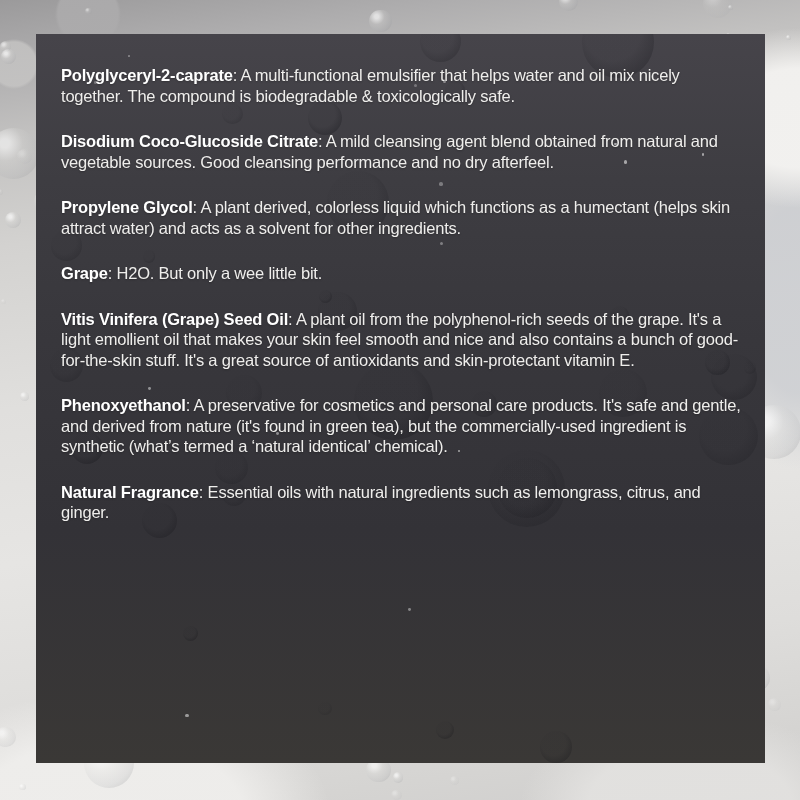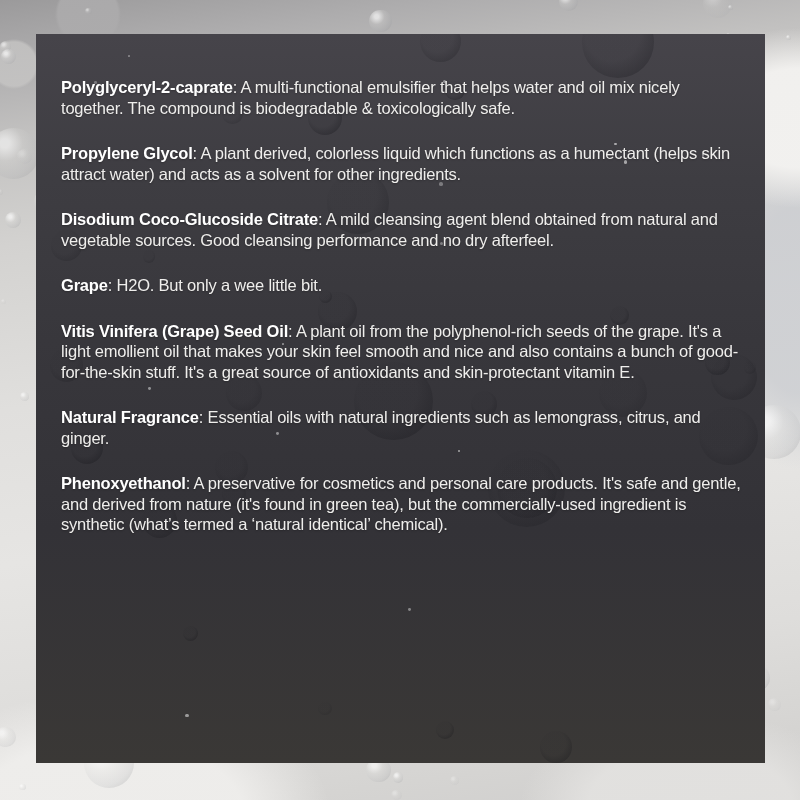--- a/index.html
+++ b/index.html
@@ -40,21 +40,21 @@
     position:absolute; border-radius:50%;
     background: radial-gradient(circle at 42% 38%,
       rgba(28,28,33,0.08) 0 45%,
       rgba(16,16,21,0.42) 76%,
       rgba(108,108,115,0.30) 95%,
       rgba(108,108,115,0) 100%);
   }
   .panel-speck { position:absolute; border-radius:50%; background:#fff; }
   .panel-content { position:relative; z-index:1; padding:27px 23px 0 25px; }
   p.ingredient {
-    margin:16px 0 25px 0;
+    margin:4px 0 25px 0;
     font-size:16.5px; line-height:20.5px; letter-spacing:-0.2px;
     color:#efeeec;
     text-shadow:0 1px 2px rgba(0,0,0,0.25);
   }
   .ingredient-name { font-weight:bold; color:#ffffff; }
   .sep { white-space:pre; }
 </style>
 </head>
 <body>
 
@@ -228,28 +228,28 @@
         <div class="panel-speck" style="left: 246.138px; top: 309.008px; width: 1.70829px; height: 1.70829px; opacity: 0.44;"></div>
         <div class="panel-speck" style="left: 403.863px; top: 208.186px; width: 3.04871px; height: 3.04871px; opacity: 0.35;"></div>
         <div class="panel-speck" style="left: 377.994px; top: 49.7621px; width: 3.24944px; height: 3.24944px; opacity: 0.28;"></div>
         <div class="panel-speck" style="left: 422.321px; top: 415.906px; width: 1.9934px; height: 1.9934px; opacity: 0.57;"></div>
         <div class="panel-speck" style="left: 588.141px; top: 126.345px; width: 3.31552px; height: 3.31552px; opacity: 0.54;"></div>
         <div class="panel-speck" style="left: 149.435px; top: 680.221px; width: 3.19748px; height: 3.19748px; opacity: 0.5;"></div>
       </div>
     <div class="panel-content" id="ingredients-list">
   <p class="ingredient"><span class="ingredient-name">Polyglyceryl-2-caprate</span><span class="sep">: </span><span class="ingredient-desc">A multi-functional emulsifier that helps water and oil mix nicely together. The compound is biodegradable &amp; toxicologically safe.</span></p>
 
+  <p class="ingredient"><span class="ingredient-name">Disodium Coco-Glucoside Citrate</span><span class="sep">: </span><span class="ingredient-desc">A mild cleansing agent blend obtained from natural and vegetable sources. Good cleansing performance and no dry afterfeel.</span></p>
+
   <p class="ingredient"><span class="ingredient-name">Propylene Glycol</span><span class="sep">: </span><span class="ingredient-desc">A plant derived, colorless liquid which functions as a humectant (helps skin attract water) and acts as a solvent for other ingredients.</span></p>
 
-  <p class="ingredient"><span class="ingredient-name">Disodium Coco-Glucoside Citrate</span><span class="sep">: </span><span class="ingredient-desc">A mild cleansing agent blend obtained from natural and vegetable sources. Good cleansing performance and no dry afterfeel.</span></p>
-
 
   <p class="ingredient"><span class="ingredient-name">Grape</span><span class="sep">: </span><span class="ingredient-desc">H2O. But only a wee little bit.</span></p>
 
 
   <p class="ingredient"><span class="ingredient-name">Vitis Vinifera (Grape) Seed Oil</span><span class="sep">: </span><span class="ingredient-desc">A plant oil from the polyphenol-rich seeds of the grape. It's a light emollient oil that makes your skin feel smooth and nice and also contains a bunch of good-for-the-skin stuff. It's a great source of antioxidants and skin-protectant vitamin E.</span></p>
 
+  <p class="ingredient"><span class="ingredient-name">Phenoxyethanol</span><span class="sep">: </span><span class="ingredient-desc">A preservative for cosmetics and personal care products. It's safe and gentle, and derived from nature (it's found in green tea), but the commercially-used ingredient is synthetic (what’s termed a ‘natural identical’ chemical).</span></p>
+
   <p class="ingredient"><span class="ingredient-name">Natural Fragrance</span><span class="sep">: </span><span class="ingredient-desc">Essential oils with natural ingredients such as lemongrass, citrus, and ginger.</span></p>
-
-  <p class="ingredient"><span class="ingredient-name">Phenoxyethanol</span><span class="sep">: </span><span class="ingredient-desc">A preservative for cosmetics and personal care products. It's safe and gentle, and derived from nature (it's found in green tea), but the commercially-used ingredient is synthetic (what’s termed a ‘natural identical’ chemical).</span></p>
 </div>
   </div>
 </div>
 
 </body></html>

